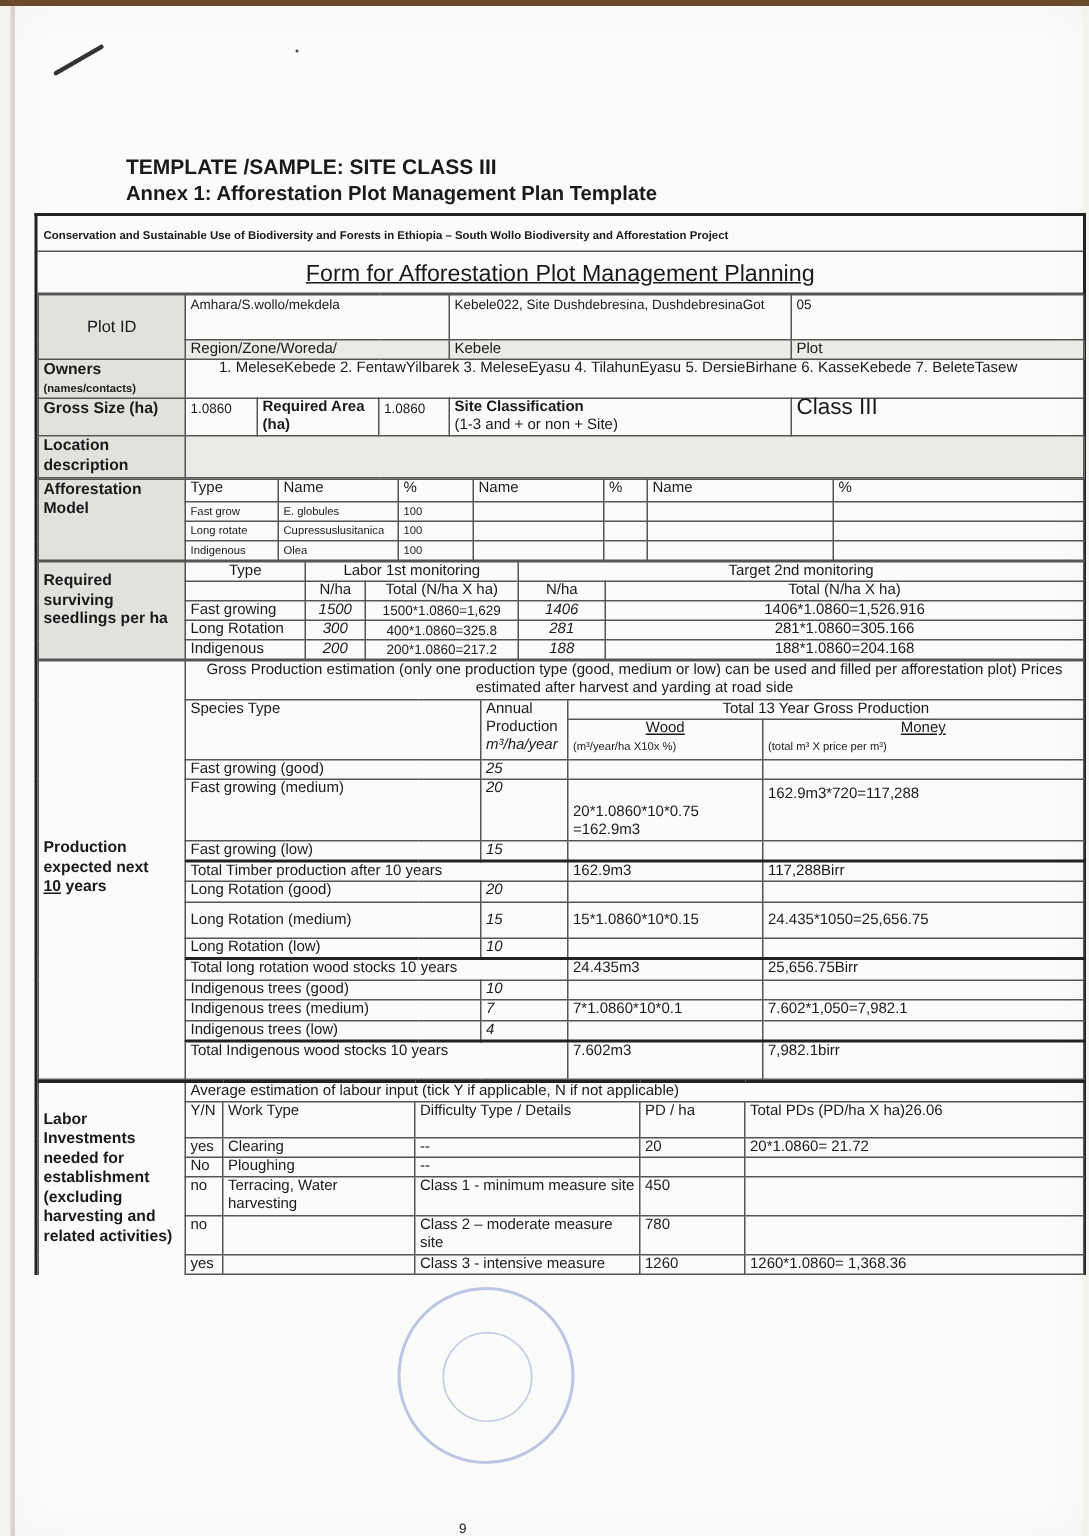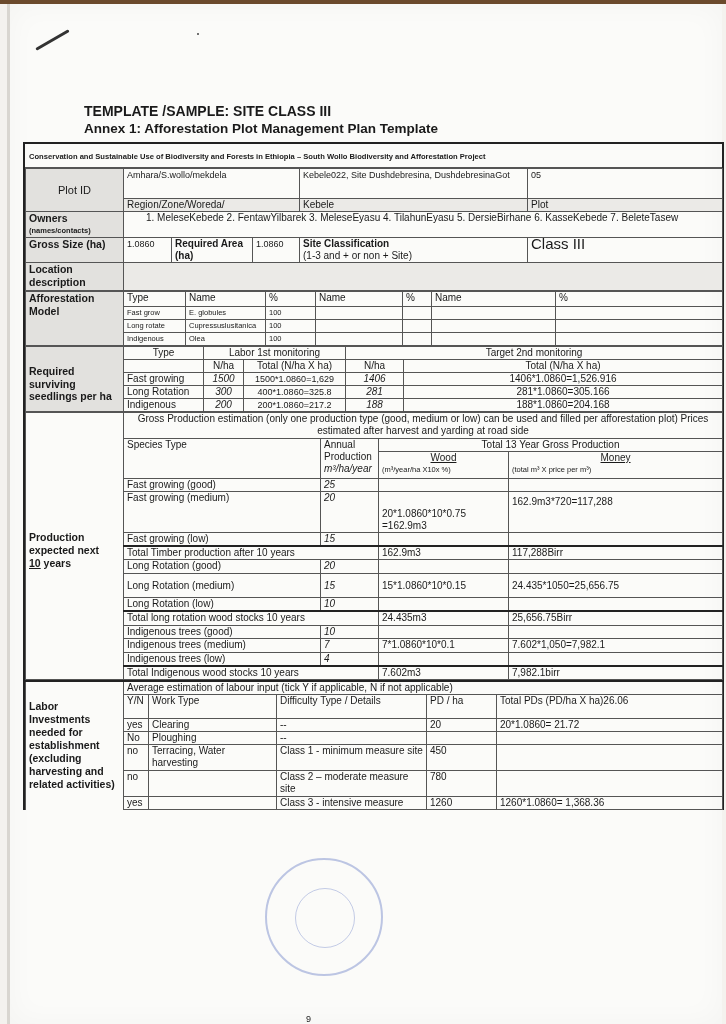--- a/index.html
+++ b/index.html
@@ -59,20 +59,21 @@
 <div class="pen-mark"></div>
 <div class="dot"></div>
 
 <div class="heading">
   <div>TEMPLATE /SAMPLE:   SITE CLASS III</div>
   <div class="sub">Annex 1: Afforestation Plot Management Plan Template</div>
 </div>
 
 <div class="form">
   <div class="project-line">Conservation and Sustainable Use of Biodiversity and Forests in Ethiopia – South Wollo Biodiversity and Afforestation Project</div>
+  <div class="form-title">Form for Afforestation Plot Management Planning</div>
 
   <table>
     <colgroup>
         <col style="width:98px">
         <col style="width:48px">
         <col style="width:81px">
         <col style="width:47px">
         <col style="width:228px">
         <col style="width:195px">
       </colgroup>
@@ -169,21 +170,21 @@
     <colgroup>
         <col style="width:98px">
         <col style="width:80px">
         <col style="width:40px">
         <col style="width:102px">
         <col style="width:58px">
         <col style="width:319px">
       </colgroup>
     <tbody>
         <tr style="height:12px">
-      <td class="label" rowspan="5" style="padding-top:18px">Required surviving seedlings per ha</td>
+      <td class="label" rowspan="5" style="padding-top:6px">Required surviving seedlings per ha</td>
       <td class="center">Type</td>
       <td colspan="2" class="center" style="border-bottom:none">Labor 1st monitoring</td>
       <td colspan="2" class="center" style="border-bottom:none">Target 2nd monitoring</td>
     </tr>
     <tr style="height:12px">
       <td></td>
       <td class="center">N/ha</td>
       <td class="center">Total (N/ha X ha)</td>
       <td class="center">N/ha</td>
       <td class="center">Total (N/ha X ha)</td>
@@ -303,21 +304,21 @@
       <td class="italic right" style="padding-right:14px">7</td>
       <td>7*1.0860*10*0.1</td>
       <td>7.602*1,050=7,982.1</td>
     </tr>
     <tr style="height:12px">
       <td colspan="2">Indigenous trees (low)</td>
       <td class="italic right" style="padding-right:14px">4</td>
       <td></td>
       <td></td>
     </tr>
-    <tr style="height:14px;border-top:2px solid #222">
+    <tr style="height:26px;border-top:2px solid #222">
       <td colspan="3">Total Indigenous wood stocks 10 years</td>
       <td>7.602m3</td>
       <td>7,982.1birr</td>
     </tr>
   </tbody>
     </table>
 
   <table style="border-top:2px solid #222">
     <colgroup>
         <col style="width:98px">

